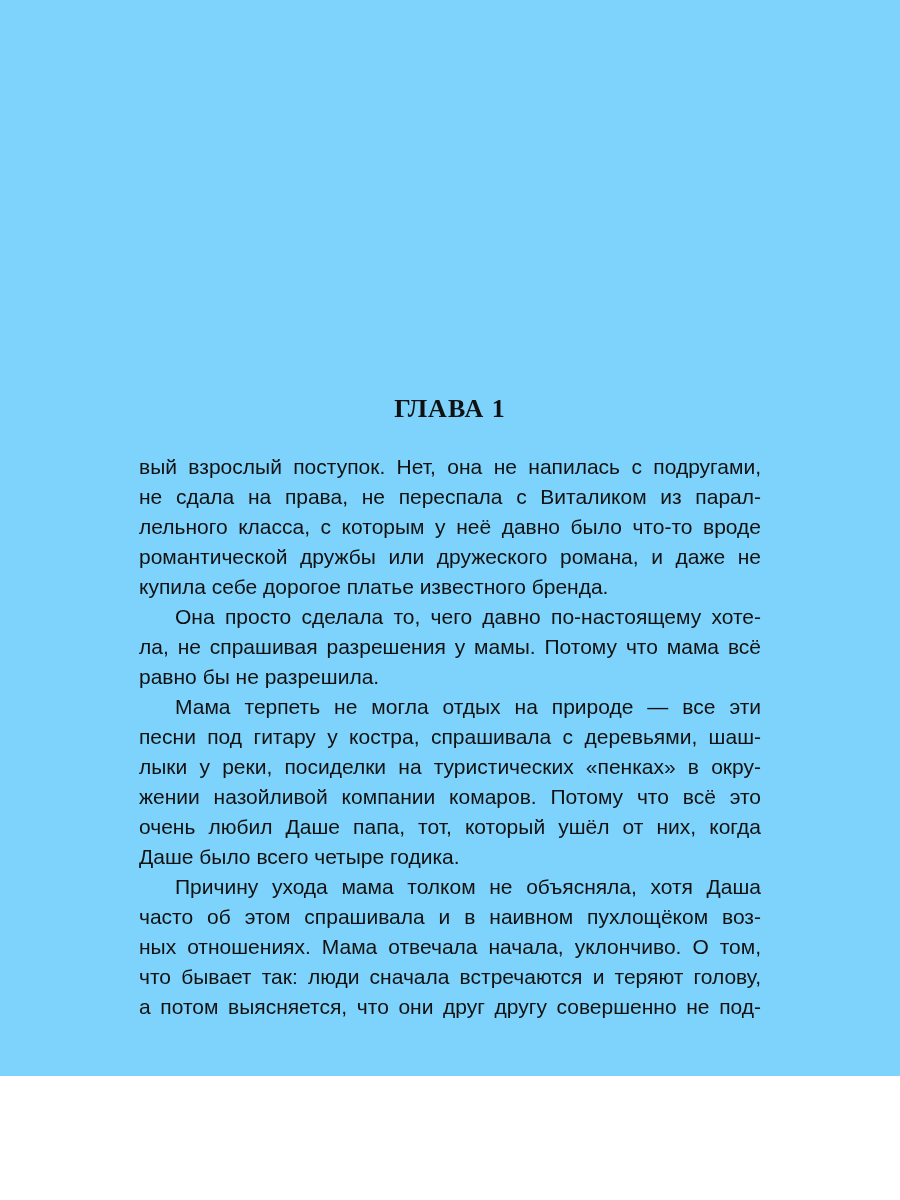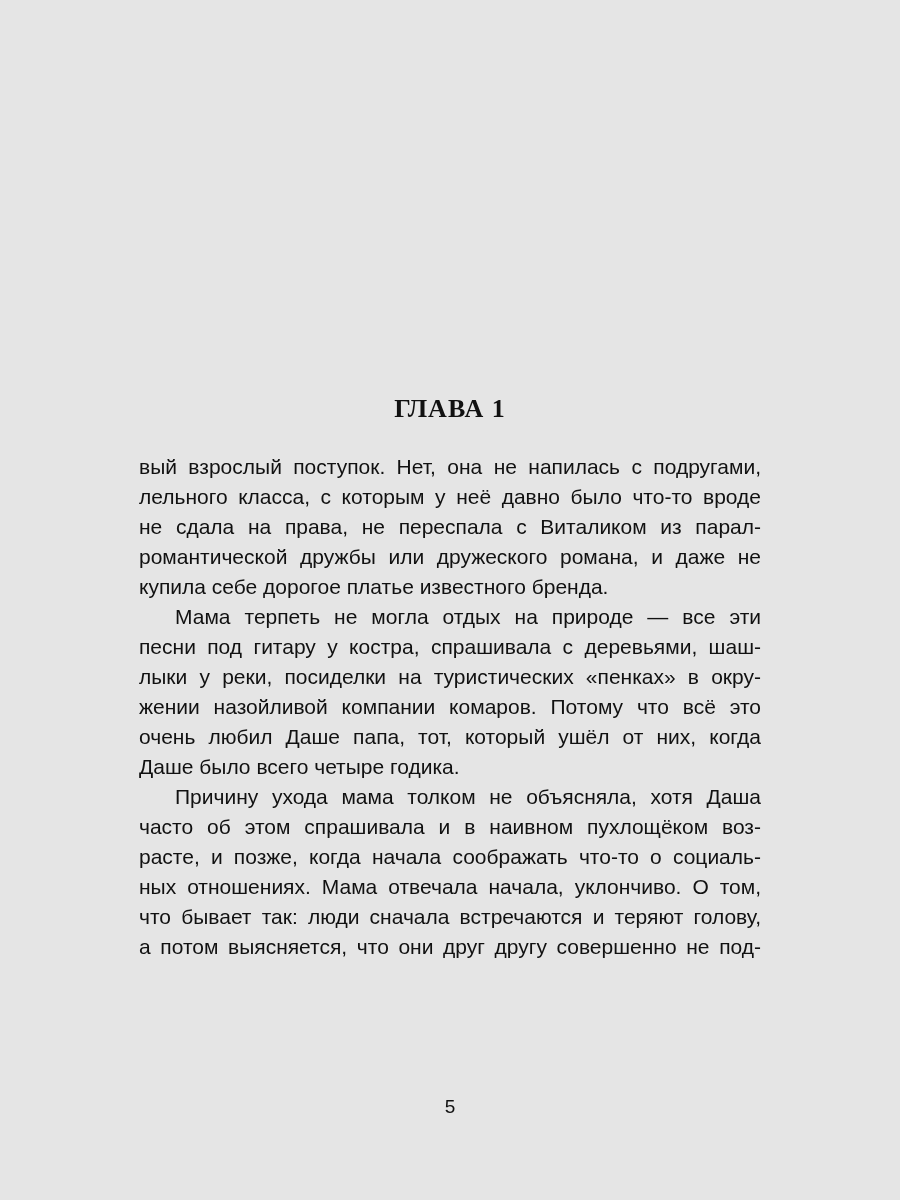--- a/index.html
+++ b/index.html
@@ -3,22 +3,22 @@
 <meta charset="utf-8">
 <style>
   html, body {
     margin: 0;
     padding: 0;
     background: #ffffff;
   }
   .page {
     position: relative;
     width: 900px;
-    height: 1200px;
-    background: #e5e5e5;
+    height: 1076px;
+    background: #7dd3fc;
     overflow: hidden;
     color: #111111;
   }
   .chapter-title {
     position: absolute;
     top: 394px;
     left: 139px;
     width: 622px;
     margin: 0;
     text-align: center;
@@ -65,37 +65,41 @@
 </style>
 </head>
 <body>
 
 <div class="page">
   <h1 class="chapter-title">ГЛАВА 1</h1>
 
   <div class="body-text" id="paragraphs">
       <div class="paragraph">
         <div class="line">вый взрослый поступок. Нет, она не напилась с подругами,</div>
+        <div class="line">не сдала на права, не переспала с Виталиком из парал-</div>
         <div class="line">лельного класса, с которым у неё давно было что-то вроде</div>
-        <div class="line">не сдала на права, не переспала с Виталиком из парал-</div>
         <div class="line">романтической дружбы или дружеского романа, и даже не</div>
         <div class="line last">купила себе дорогое платье известного бренда.</div>
+      </div>
+      <div class="paragraph">
+        <div class="line first">Она просто сделала то, чего давно по-настоящему хоте-</div>
+        <div class="line">ла, не спрашивая разрешения у мамы. Потому что мама всё</div>
+        <div class="line last">равно бы не разрешила.</div>
       </div>
       <div class="paragraph">
         <div class="line first">Мама терпеть не могла отдых на природе — все эти</div>
         <div class="line">песни под гитару у костра, спрашивала с деревьями, шаш-</div>
         <div class="line">лыки у реки, посиделки на туристических «пенках» в окру-</div>
         <div class="line">жении назойливой компании комаров. Потому что всё это</div>
         <div class="line">очень любил Даше папа, тот, который ушёл от них, когда</div>
         <div class="line last">Даше было всего четыре годика.</div>
       </div>
       <div class="paragraph">
         <div class="line first">Причину ухода мама толком не объясняла, хотя Даша</div>
         <div class="line">часто об этом спрашивала и в наивном пухлощёком воз-</div>
-        <div class="line">расте, и позже, когда начала соображать что-то о социаль-</div>
         <div class="line">ных отношениях. Мама отвечала начала, уклончиво. О том,</div>
         <div class="line">что бывает так: люди сначала встречаются и теряют голову,</div>
         <div class="line">а потом выясняется, что они друг другу совершенно не под-</div>
       </div>
     </div>
 
   <div class="page-number">5</div>
 </div>
 
 </body></html>

